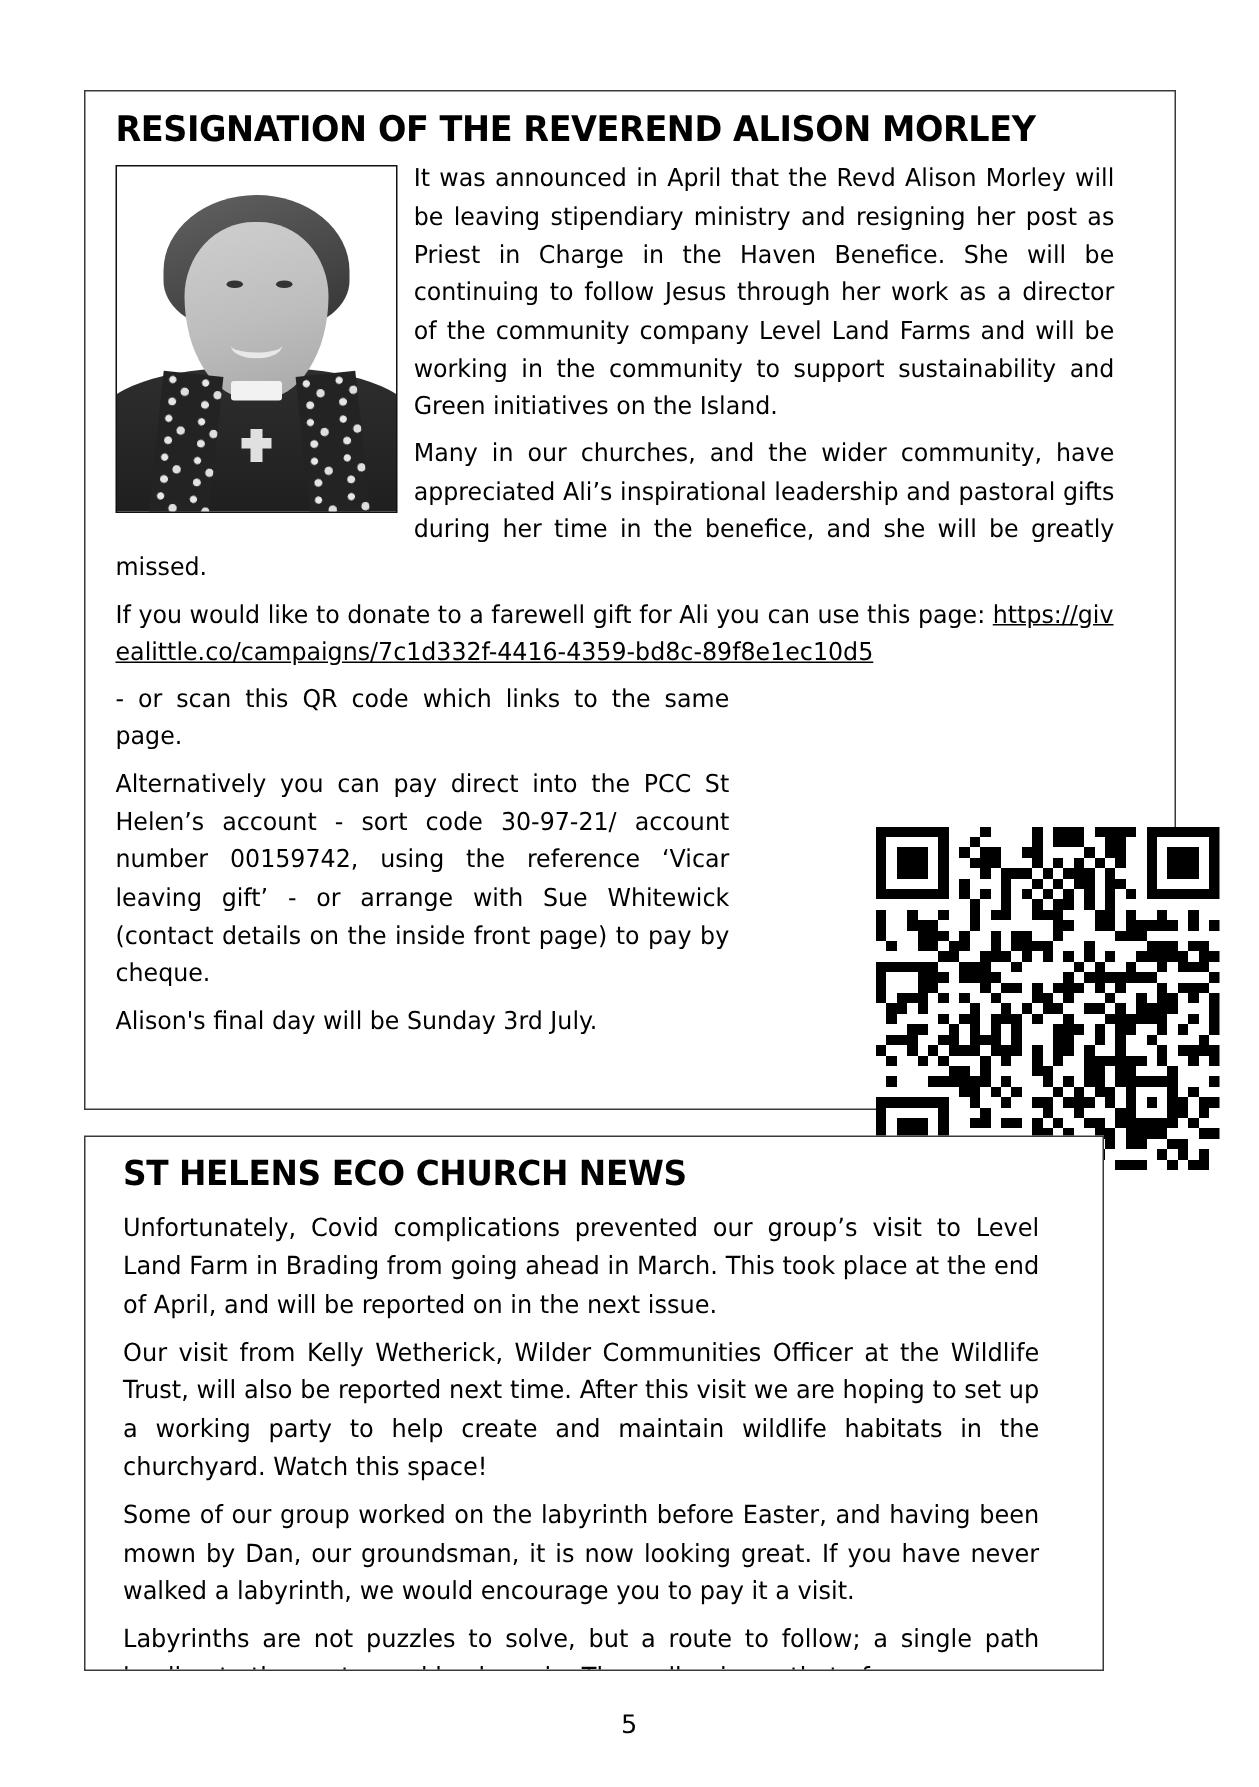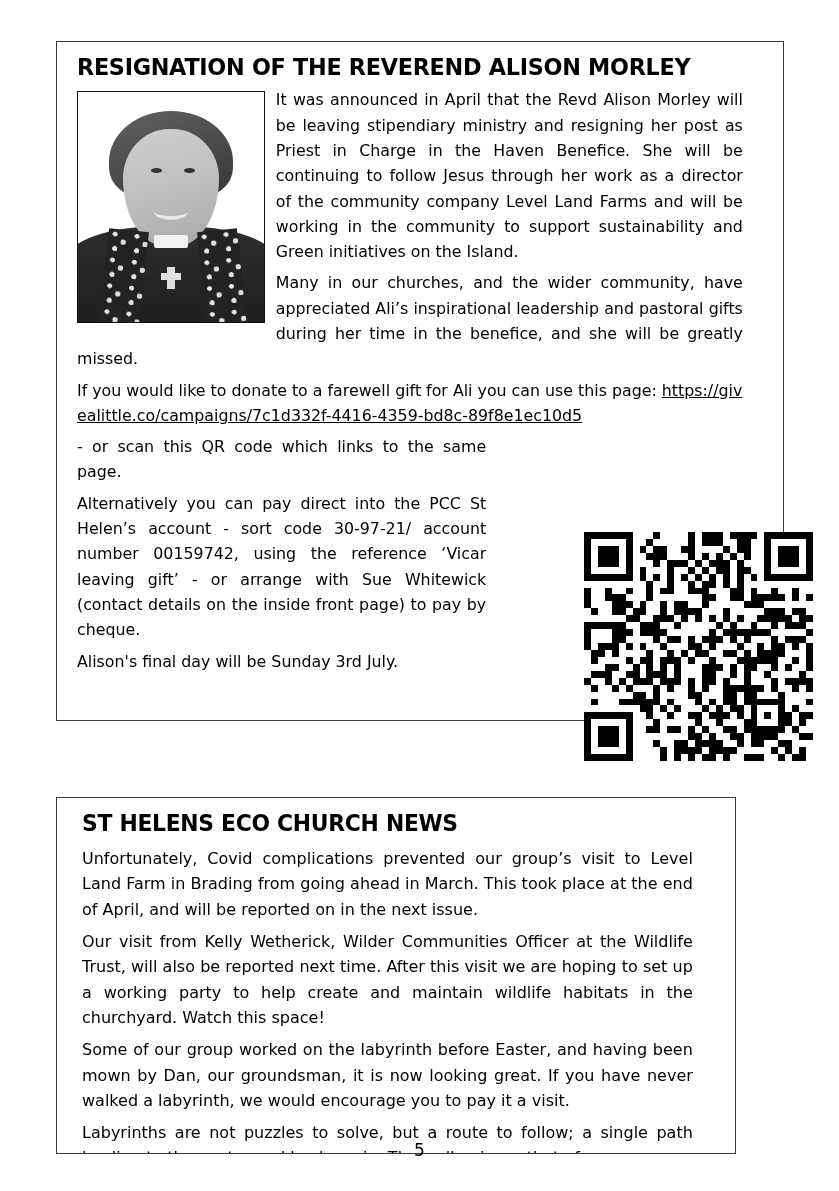--- a/index.html
+++ b/index.html
@@ -27,34 +27,33 @@
   
   .article-box {
     position: absolute;
     border: 1px solid #3a3a3a;
     background: #ffffff;
     box-sizing: border-box;
   }
 
   #box-resignation {
     left: 56px;
-    top: 41px;
+    top: 60px;
     width: 728px;
     height: 680px;
     padding: 12px 16px 10px 20px;
   }
 
   #box-eco {
     left: 56px;
     top: 757px;
     width: 680px;
     height: 357px;
     padding: 13px 20px 0 25px;
     overflow: hidden;
-    margin-top: 40px;
   }
 
   
   .article-heading {
     font-family: "DejaVu Sans", sans-serif;
     font-weight: bold;
     font-size: 23.5px;
     letter-spacing: -0.3px;
     line-height: 1.12;
     margin: 0 0 7px 0;

